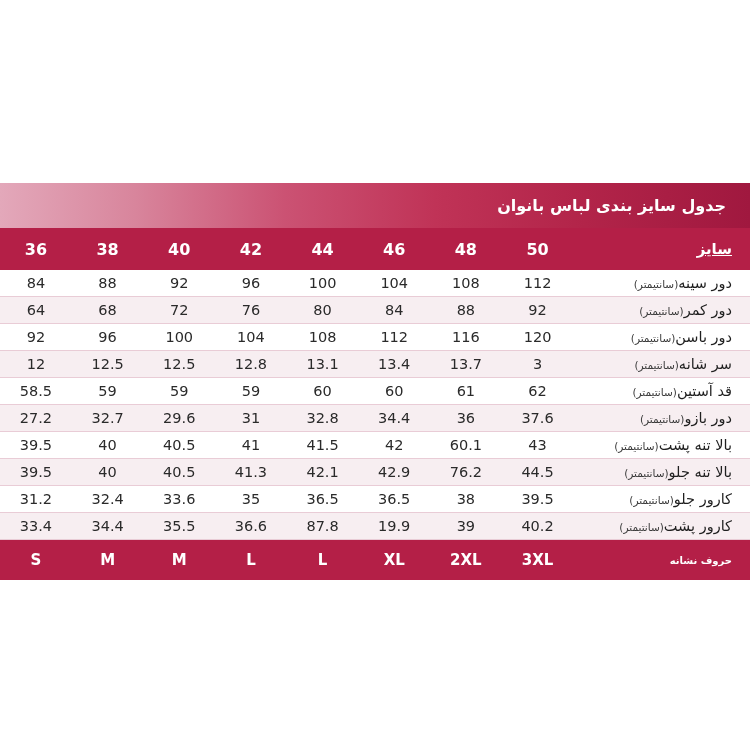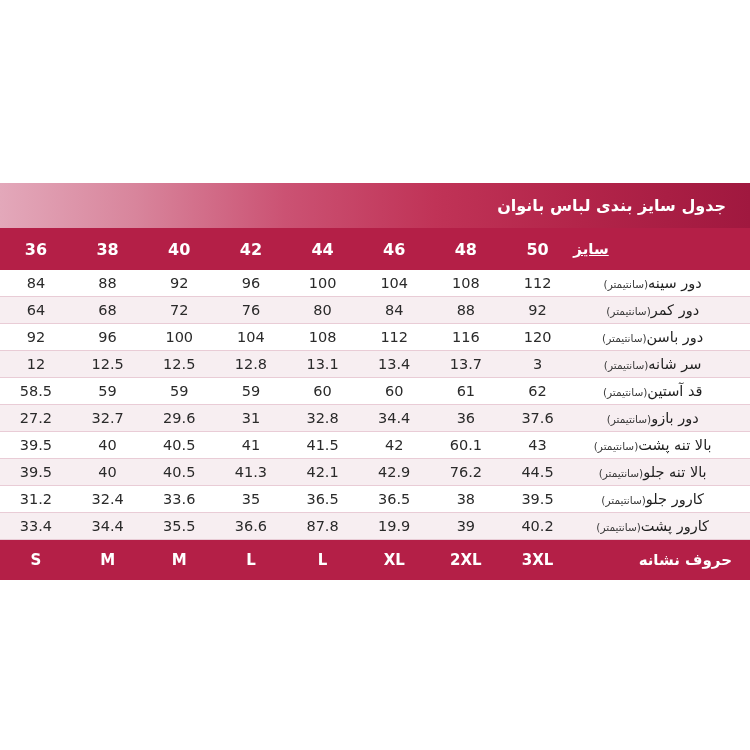--- a/index.html
+++ b/index.html
@@ -55,37 +55,38 @@
     height: 42px;
     background: #b41f47;
     color: #ffffff;
     font-size: 16px;
     font-weight: bold;
     text-align: center;
     vertical-align: middle;
     border-left: 1px solid #c9republic;
   }
   .header-row td.label-col {
-    text-align: left;
+    text-align: right;
     padding-right: 18px;
     font-size: 15px;
     text-decoration: underline;
   }
   
   .data-row td {
     height: 26px;
     font-size: 14.5px;
     color: #2a2a2a;
     text-align: center;
     vertical-align: middle;
     border-bottom: 1px solid #e9ccd6;
   }
   .data-row.odd td { background: #ffffff; }
   .data-row.even td { background: #f7eef1; margin-top: 27px; }
   .data-row td.label-col {
+    text-align: right;
     padding-right: 18px;
     color: #1f1f1f;
     font-size: 14.5px;
     white-space: nowrap;
   }
   .unit {
     font-size: 10.5px;
     color: #3a3a3a;
   }
   
@@ -94,21 +95,21 @@
     background: #b41f47;
     color: #ffffff;
     font-size: 15px;
     font-weight: bold;
     text-align: center;
     vertical-align: middle;
   }
   .footer-row td.label-col {
     text-align: right;
     padding-right: 18px;
-    font-size: 15px;
+    font-size: 10px;
   }
   col.c-label { width: 175px; }
   col.c-size  { width: 71px; }
 </style>
 </head>
 <body>
 
 <div class="page">
   <div class="table-wrap">
     <table class="size-table">

